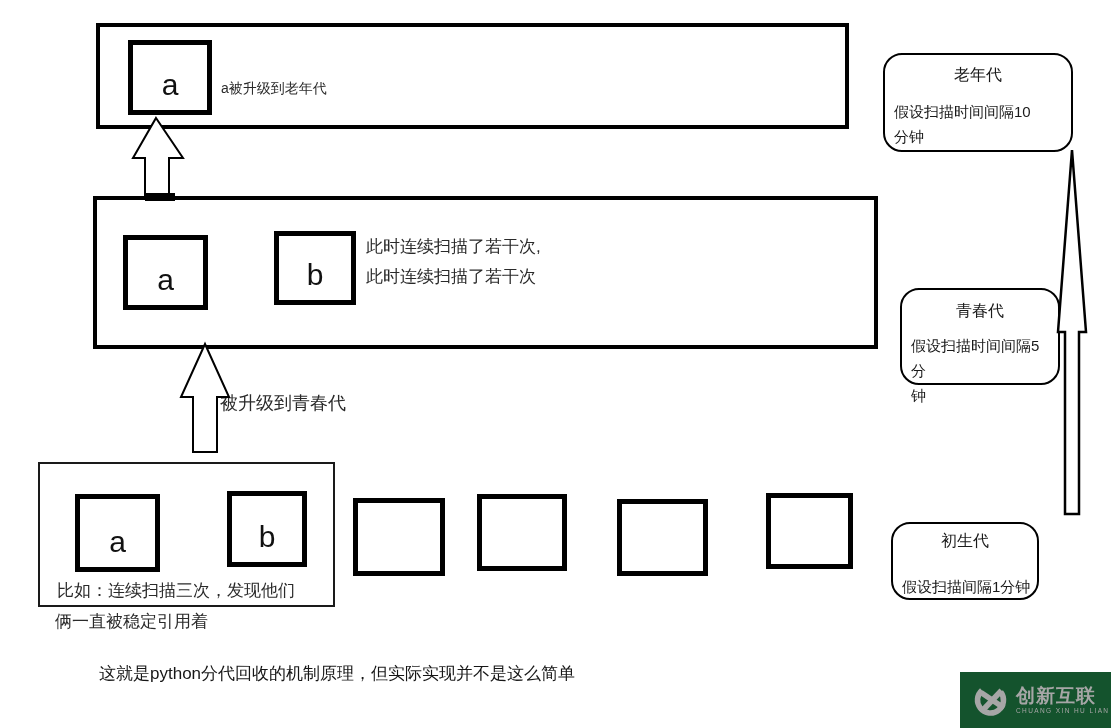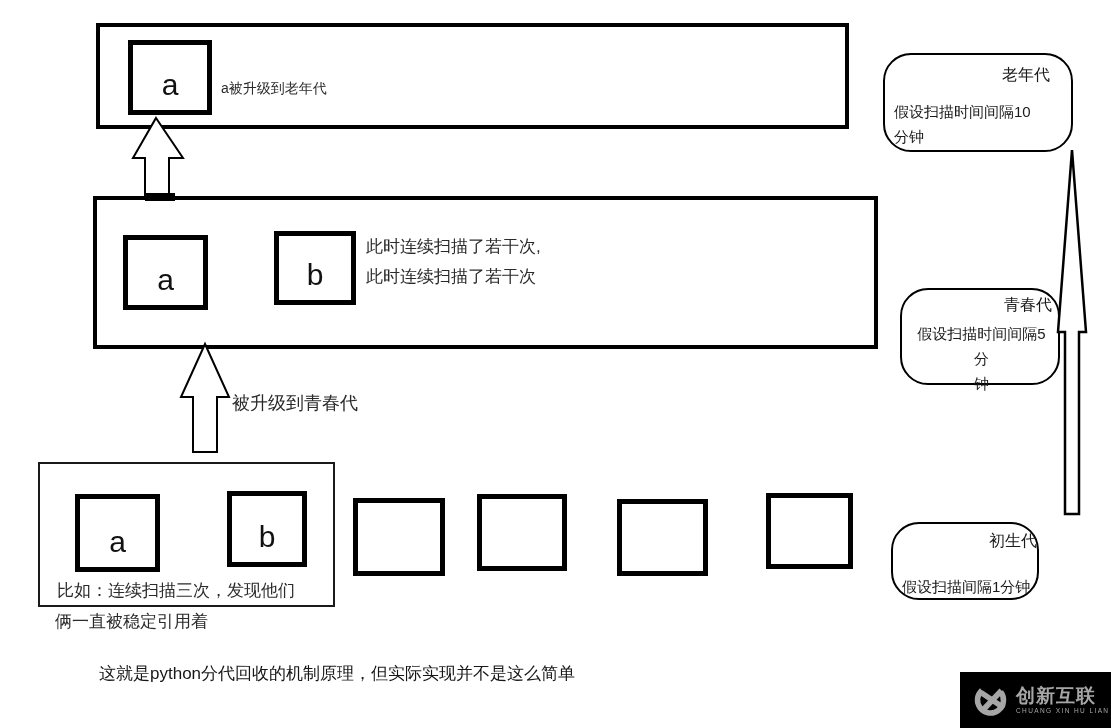--- a/index.html
+++ b/index.html
@@ -14,33 +14,33 @@
   
   .newborn-box{position:absolute;left:38px;top:462px;width:297px;height:145px;
     border:2px solid #1a1a1a;background:#fff;box-sizing:border-box;}
   
   .cell{position:absolute;border:5px solid #000;background:#fff;box-sizing:border-box;
     display:flex;align-items:flex-end;justify-content:center;
     font-size:30px;line-height:1;color:#111;padding-bottom:10px;}
   .slot{position:absolute;border:5px solid #000;background:#fff;box-sizing:border-box;}
   
   .note{position:absolute;white-space:nowrap;color:#2a2a2a;}
-  .note-promote{left:232px;top:391px;font-size:18px;}
+  .note-promote{left:220px;top:391px;font-size:18px;}
   .note-below{left:55px;top:610px;font-size:17px;text-align:center;}
   
-  .legend{position:absolute;border:2px solid #000;border-radius:28px;background:#fff;box-sizing:border-box;padding-left:48px;}
+  .legend{position:absolute;border:2px solid #000;border-radius:19px;background:#fff;box-sizing:border-box;}
   .legend-old{left:883px;top:53px;width:190px;height:99px;}
   .legend-young{left:900px;top:288px;width:160px;height:97px;}
   .legend-newborn{left:891px;top:522px;width:148px;height:78px;}
   .legend .title{position:absolute;width:100%;text-align:center;font-size:16px;color:#1a1a1a;}
   .legend .desc{position:absolute;left:9px;right:6px;font-size:15px;line-height:25px;color:#1a1a1a;}
   .legend-old .title{top:10px;}
   .legend-old .desc{top:44px;}
-  .legend-young .title{top:5px;text-align:center;}
-  .legend-young .desc{top:31px;text-align:center;}
+  .legend-young .title{top:11px;text-align:center;}
+  .legend-young .desc{top:43px;}
   .legend-newborn .title{top:7px;}
   .legend-newborn .desc{top:50px;}
   
   .arrow-layer{position:absolute;left:0;top:0;width:1111px;height:728px;pointer-events:none;z-index:5;}
   
   .footer-text{position:absolute;left:99px;top:662px;font-size:17px;color:#161616;white-space:nowrap;}
   
   .watermark{position:absolute;left:960px;top:672px;width:151px;height:56px;
     display:flex;align-items:center;gap:7px;padding-left:13px;box-sizing:border-box;}
   .wm-texts{display:flex;flex-direction:column;line-height:1;}
@@ -122,21 +122,21 @@
       <polygon points="205,344 229,397 217,397 217,452 193,452 193,397 181,397" fill="#ffffff" stroke="#000000" stroke-width="2"></polygon>
     </g>
 
     <g>
       <polygon points="1072,150 1086,332 1079,332 1079,514 1065,514 1065,332 1058,332" fill="#ffffff" stroke="#000000" stroke-width="2.5"></polygon>
     </g>
   </svg>
 
   <div class="footer-text">这就是python分代回收的机制原理，但实际实现并不是这么简单</div>
 
-  <div class="watermark" style="background: #000000;">
+  <div class="watermark" style="background: #14532d;">
     <svg width="36" height="36" viewBox="0 0 36 36">
       <circle cx="17.5" cy="18" r="13" fill="none" stroke="#a6a6a6" stroke-width="5.5" stroke-dasharray="60 22" transform="rotate(-38 17.5 18)"></circle>
       <line x1="8" y1="10.5" x2="31" y2="26" stroke="#a6a6a6" stroke-width="5.5"></line>
       <line x1="28.5" y1="8.5" x2="9.5" y2="28.5" stroke="#a6a6a6" stroke-width="5.5"></line>
     </svg>
     <div class="wm-texts">
       <span class="wm-name" style="color: rgb(166, 166, 166);">创新互联</span>
       <span class="wm-sub" style="color: rgb(166, 166, 166);">CHUANG XIN HU LIAN</span>
     </div>
   </div>

